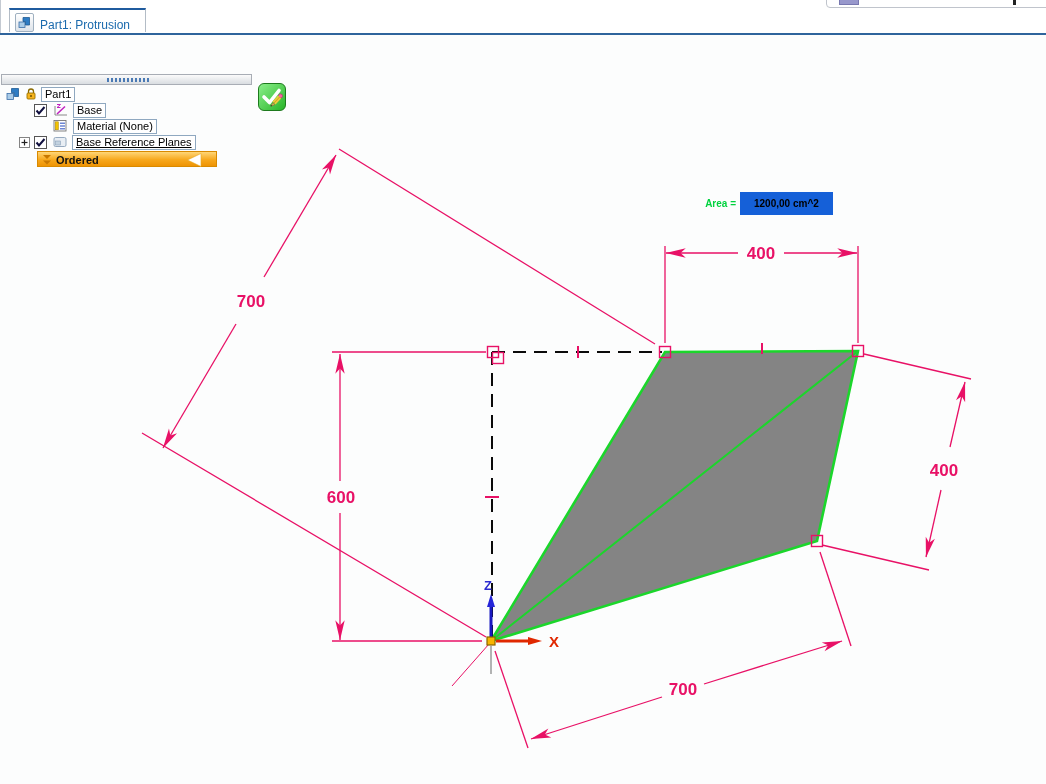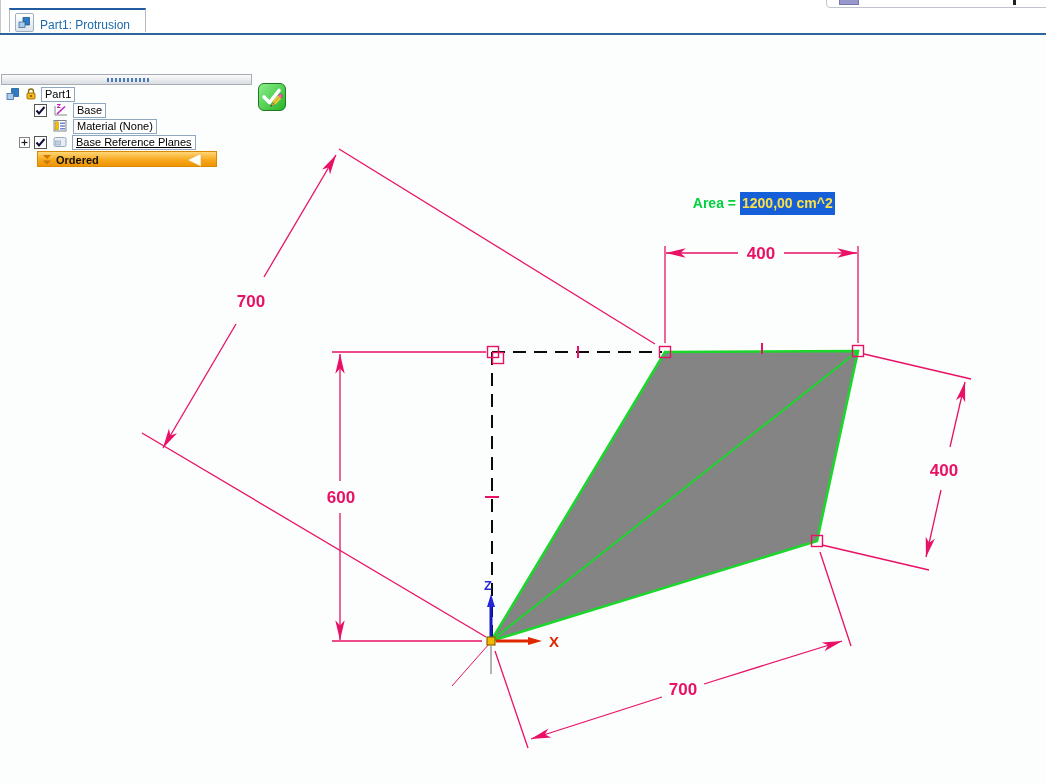--- a/index.html
+++ b/index.html
@@ -38,25 +38,25 @@
   #ordered-bar{position:absolute;left:36px;top:77px;width:180px;height:16px;
            background:linear-gradient(#ffd677,#f7a81d 55%,#ee9404);border:1px solid #d98a00;
            box-sizing:border-box;display:flex;align-items:flex-end;}
   #ordered-bar .mode-label{font-weight:bold;font-size:11px;margin-left:18px;color:#111;}
   #ordered-bar .chevrons{position:absolute;left:4px;top:2px;}
   #ordered-bar .back-tri{position:absolute;right:14px;top:1px;}
   
   #accept-btn{position:absolute;left:258px;top:83px;width:28px;height:28px;border-radius:6px;
            background:linear-gradient(135deg,#8aef8a,#27b427);border:1px solid #1d7a1d;box-sizing:border-box;}
   
-  #measurements{position:absolute;left:600px;top:157px;font-weight:bold;font-size:14px;line-height:23px;}
+  #measurements{position:absolute;left:600px;top:157px;font-weight:bold;font-size:10px;line-height:23px;}
   .m-row{display:flex;white-space:nowrap;}
   .m-label{width:136px;text-align:right;color:#00d23e;margin-right:4px;}
   .m-value{color:#00d23e;}
-  .m-value.hl{background:#1560d8;color:#fde047;padding:0 2px;}
+  .m-value.hl{background:#1560d8;color:#000000;padding:0 14px;}
   
   .dim-text{font-family:"Liberation Sans",sans-serif;font-size:17px;font-weight:bold;fill:#e81166;}
   .axis-z{font-family:"Liberation Sans",sans-serif;font-size:13px;font-weight:bold;fill:#2a2ad0;}
   .axis-x{font-family:"Liberation Sans",sans-serif;font-size:15px;font-weight:bold;fill:#e02800;}
 </style>
 </head>
 <body>
 
 <div id="app">
 

